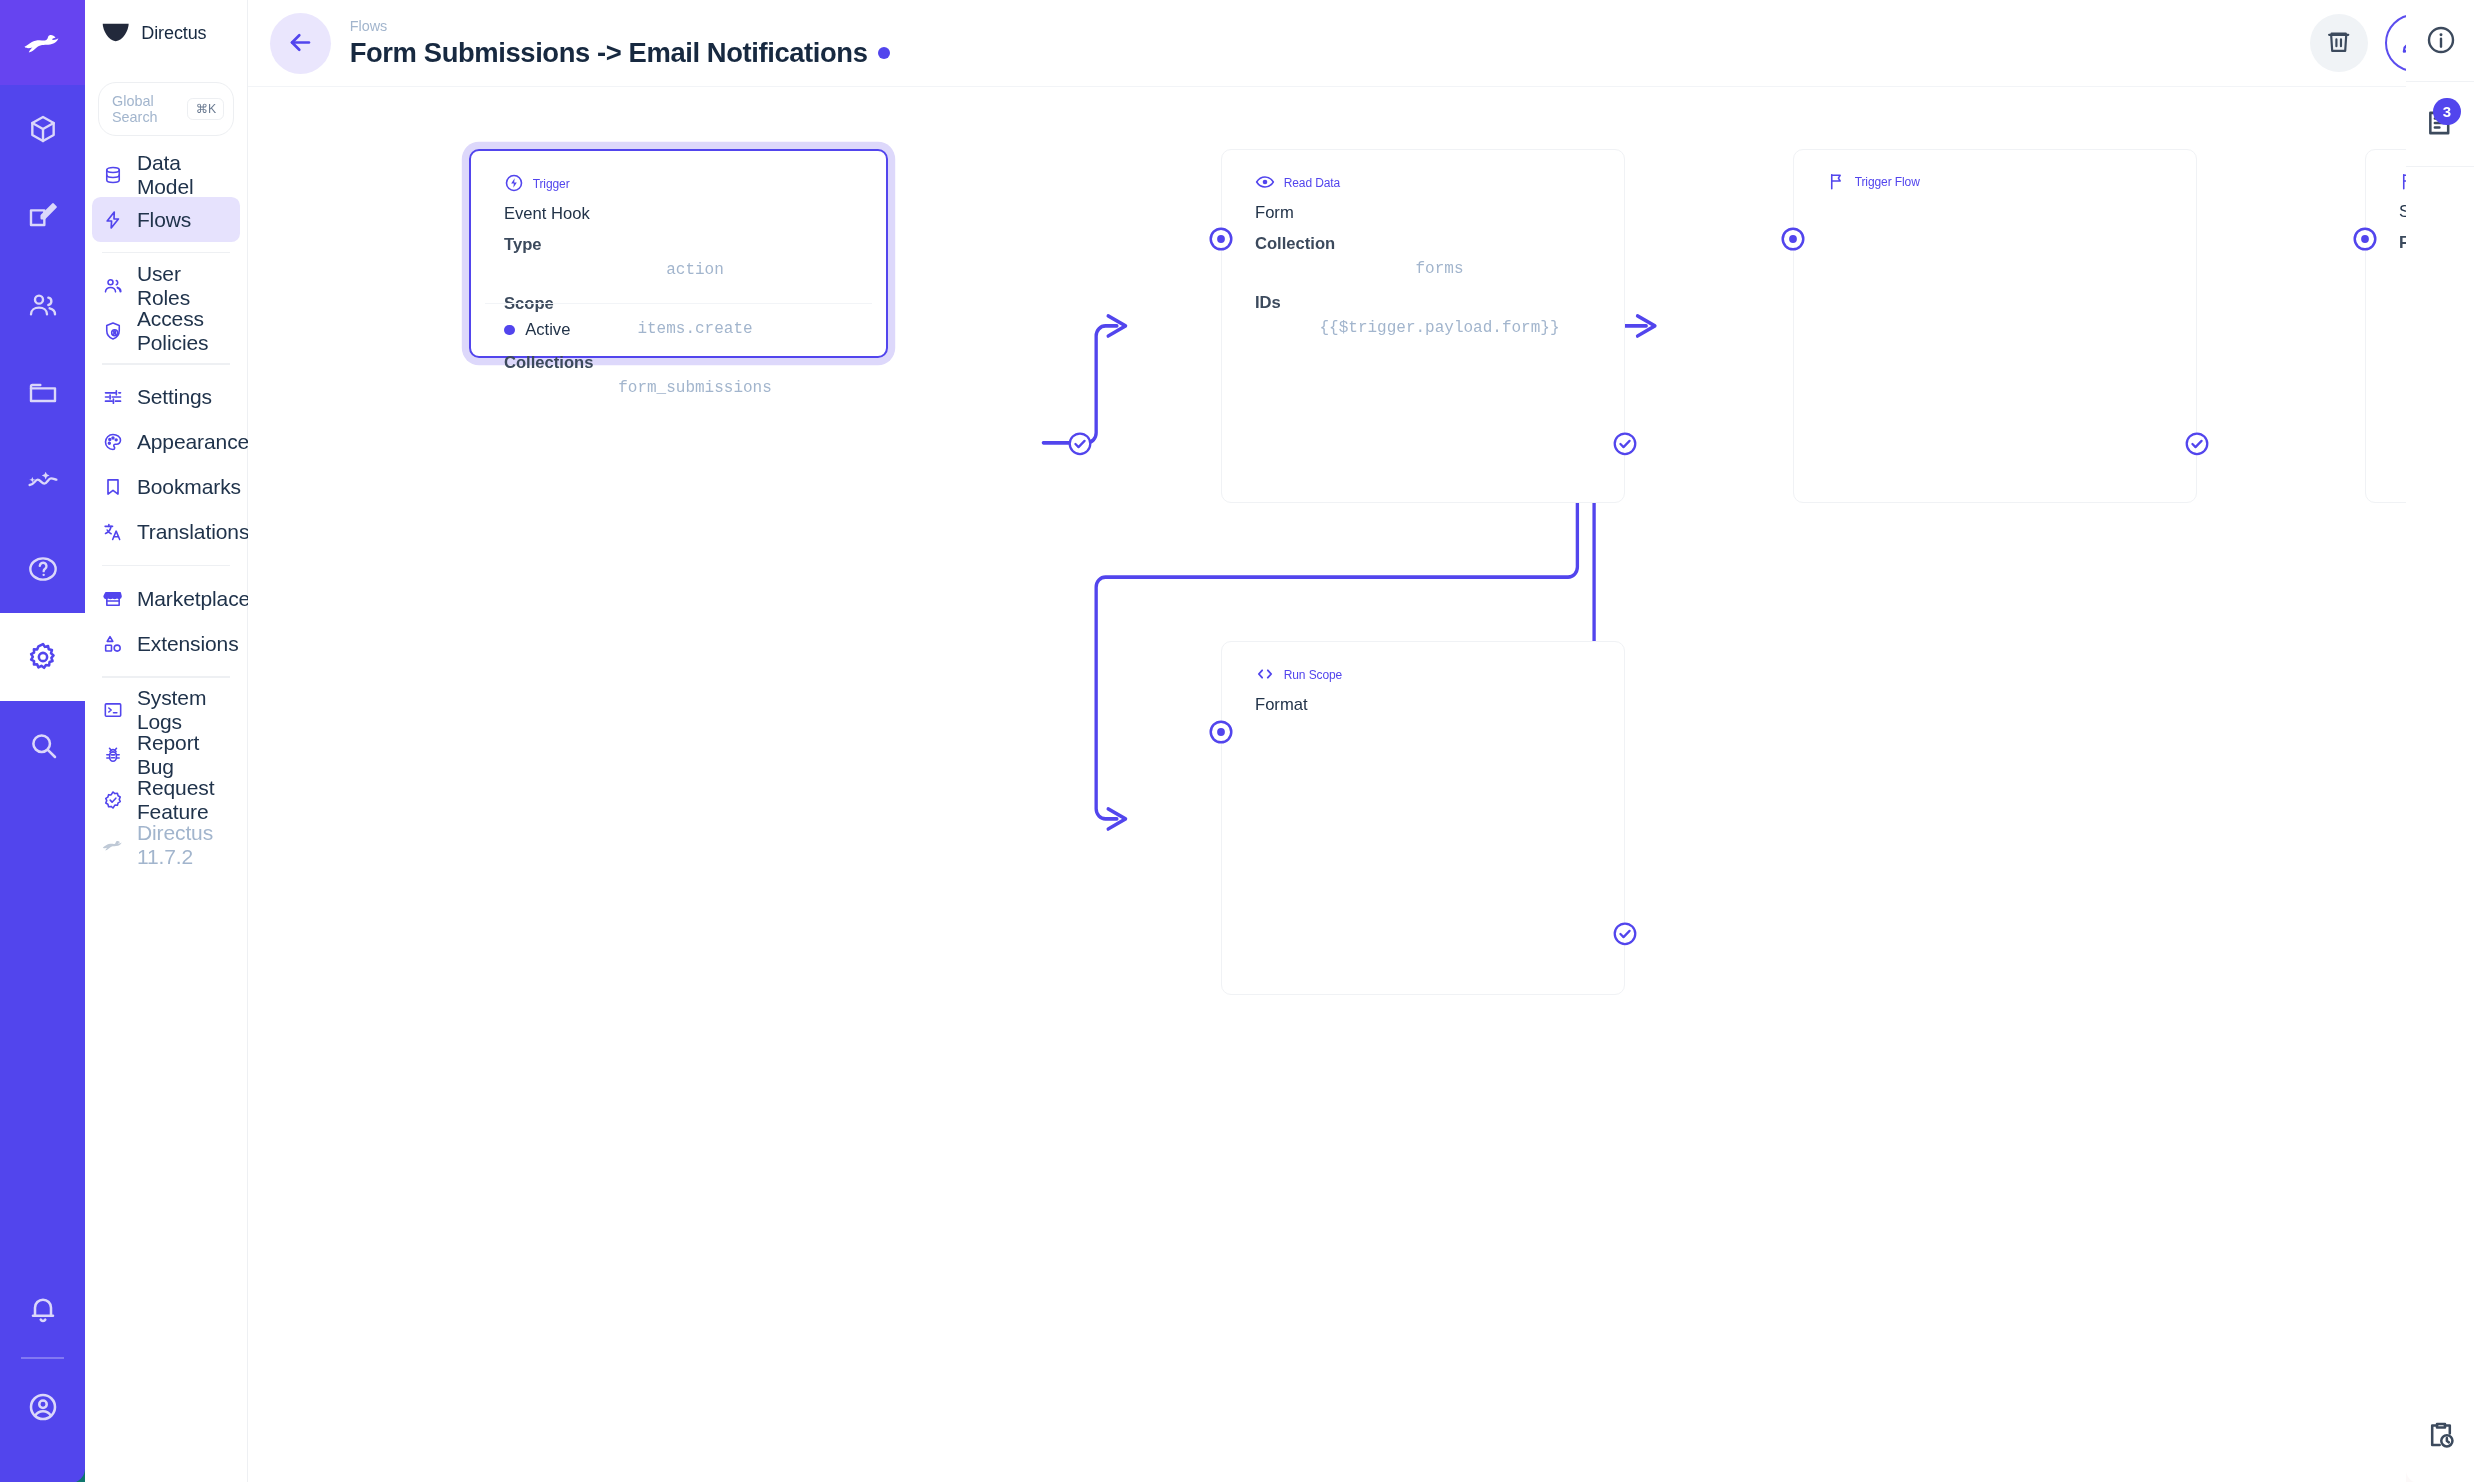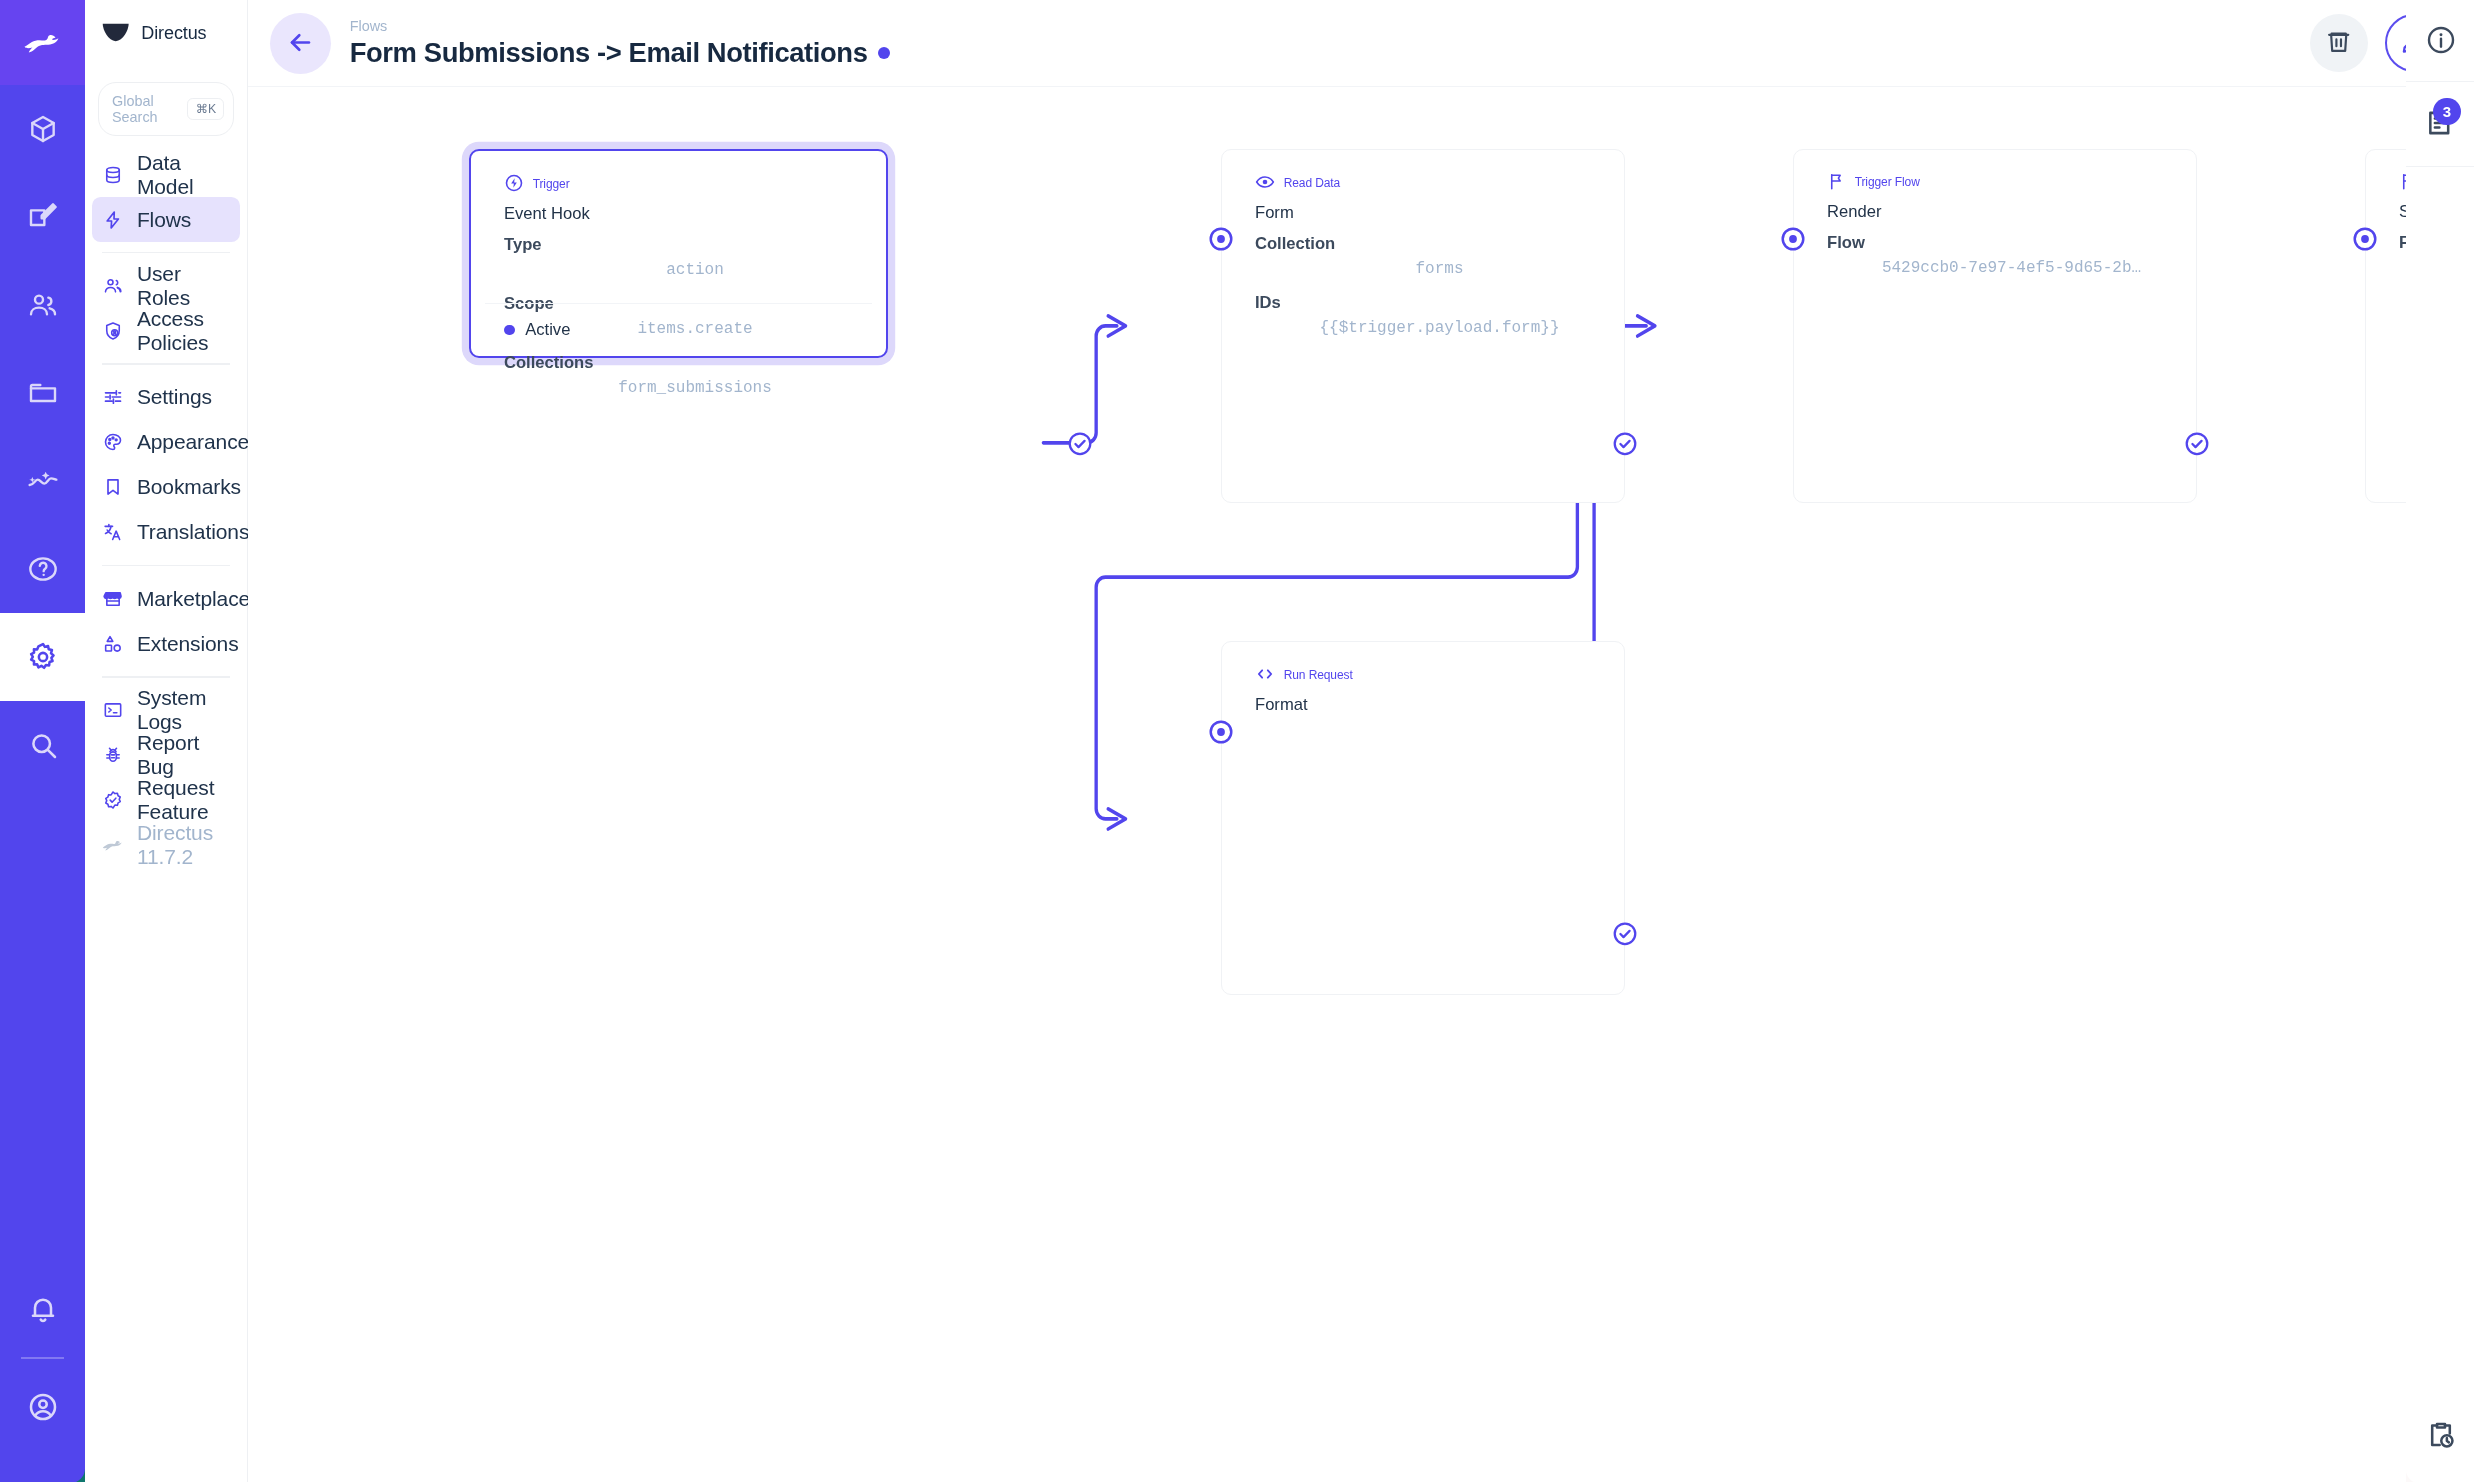--- a/index.html
+++ b/index.html
@@ -581,21 +581,21 @@
       </div>
 
       <div class="node" style="left:973px; top:554px; width:404px; height:354px;">
         <div class="node-head">
           <span>
             <svg width="20" height="20" viewBox="0 0 24 24" fill="none" stroke="#5245ED" stroke-width="2.2" stroke-linecap="round" stroke-linejoin="round">
               <path d="M8.6 7.6L4.6 12l4 4.4"></path>
                 <path d="M15.4 7.6l4 4.4-4 4.4"></path>
             </svg>
           </span>
-          <span class="node-title">Run Request</span>
+          <span class="node-title">Run Scope</span>
         </div>
         <div class="node-body">
           <div class="node-op">Format</div>
         </div>
       </div>
       <div class="port" style="left:973px; top:645px; transform:translate(-50%,-50%);">
         <svg width="27.4" height="27.4" viewBox="0 0 24 24" fill="#ffffff" stroke="#5245ED" stroke-width="2.2">
           <circle cx="12" cy="12" r="9"></circle>
             <circle cx="12" cy="12" r="3.4" fill="#5245ED" stroke="none"></circle>
         </svg>
@@ -610,25 +610,20 @@
       <div class="node" style="left:1545px; top:62px; width:404px; height:354px;">
         <div class="node-head">
           <span>
             <svg width="19" height="19" viewBox="0 0 24 24" fill="none" stroke="#5245ED" stroke-width="2" stroke-linecap="round" stroke-linejoin="round">
               <path d="M6 21V3.6"></path>
                 <path d="M6 4.2h10.6l-2.2 3.6 2.2 3.6H6"></path>
             </svg>
           </span>
           <span class="node-title">Trigger Flow</span>
         </div>
-        <div class="node-body">
-          <div class="node-op">Render</div>
-          <div class="field-key">Flow</div>
-          <div class="field-val">5429ccb0-7e97-4ef5-9d65-2b…</div>
-        </div>
       </div>
       <div class="port" style="left:1545px; top:152px; transform:translate(-50%,-50%);">
         <svg width="27.4" height="27.4" viewBox="0 0 24 24" fill="#ffffff" stroke="#5245ED" stroke-width="2.2">
           <circle cx="12" cy="12" r="9"></circle>
             <circle cx="12" cy="12" r="3.4" fill="#5245ED" stroke="none"></circle>
         </svg>
       </div>
       <div class="port" style="left:1949px; top:357px; transform:translate(-50%,-50%);">
         <svg width="29" height="29" viewBox="0 0 24 24" fill="#ffffff" stroke="#5245ED" stroke-width="2" stroke-linecap="round" stroke-linejoin="round">
           <circle cx="12" cy="12" r="9"></circle>

